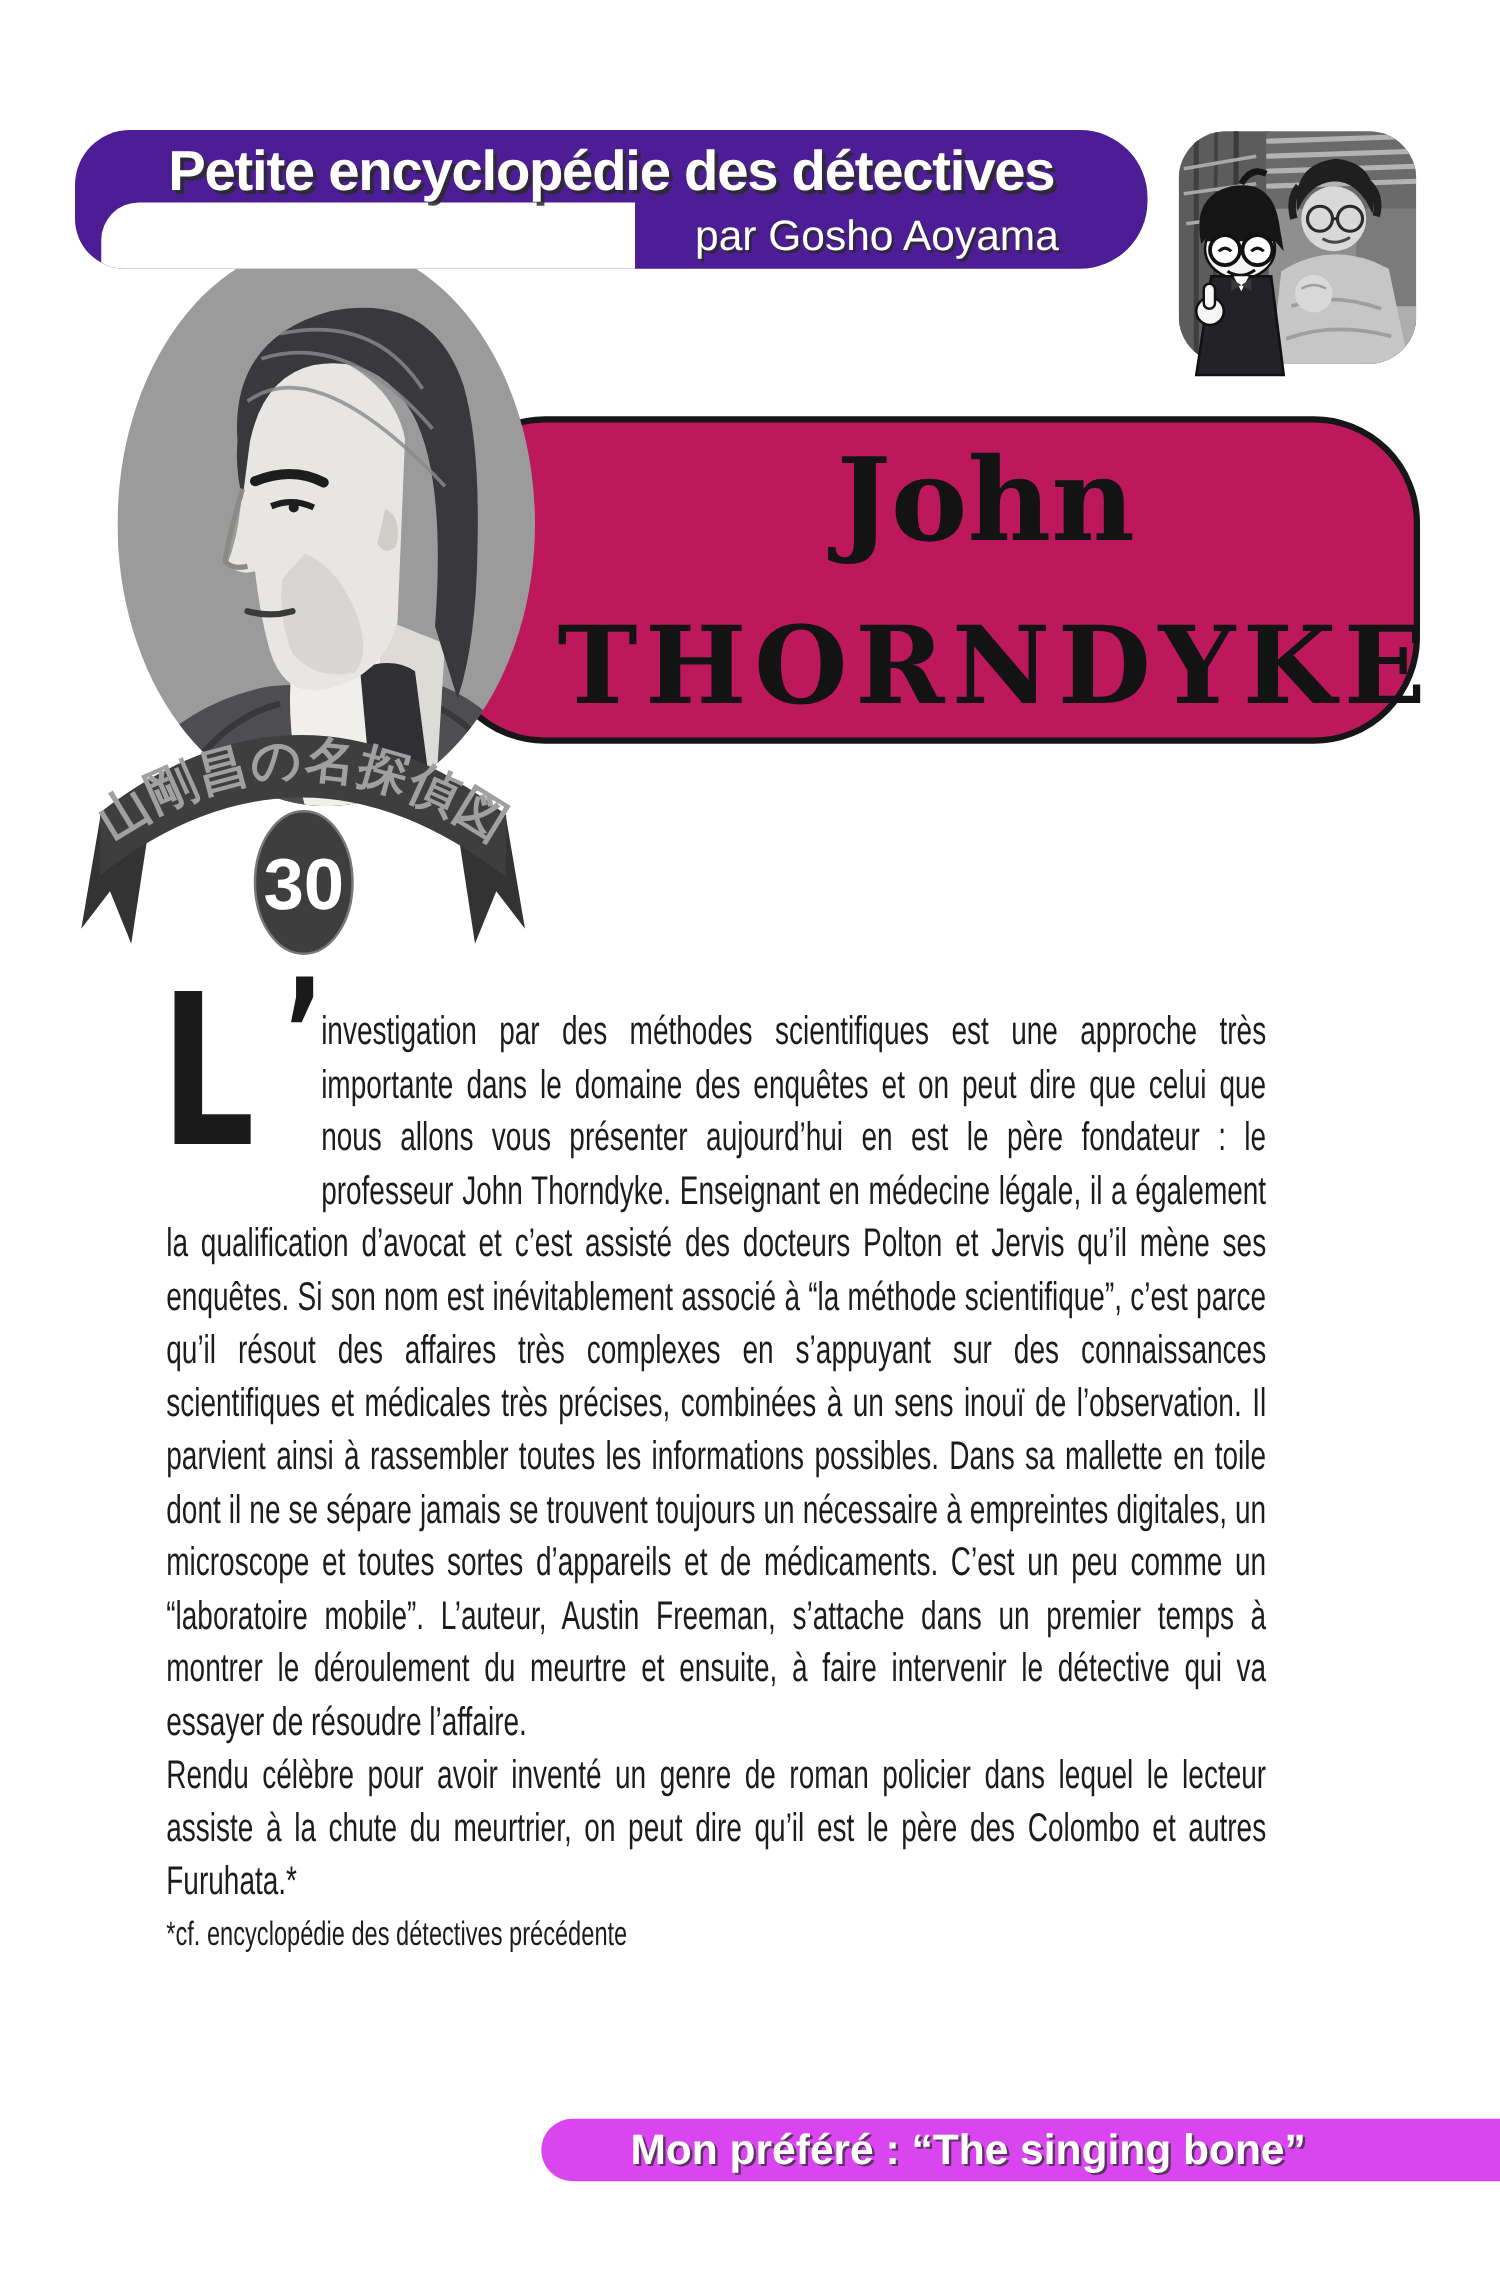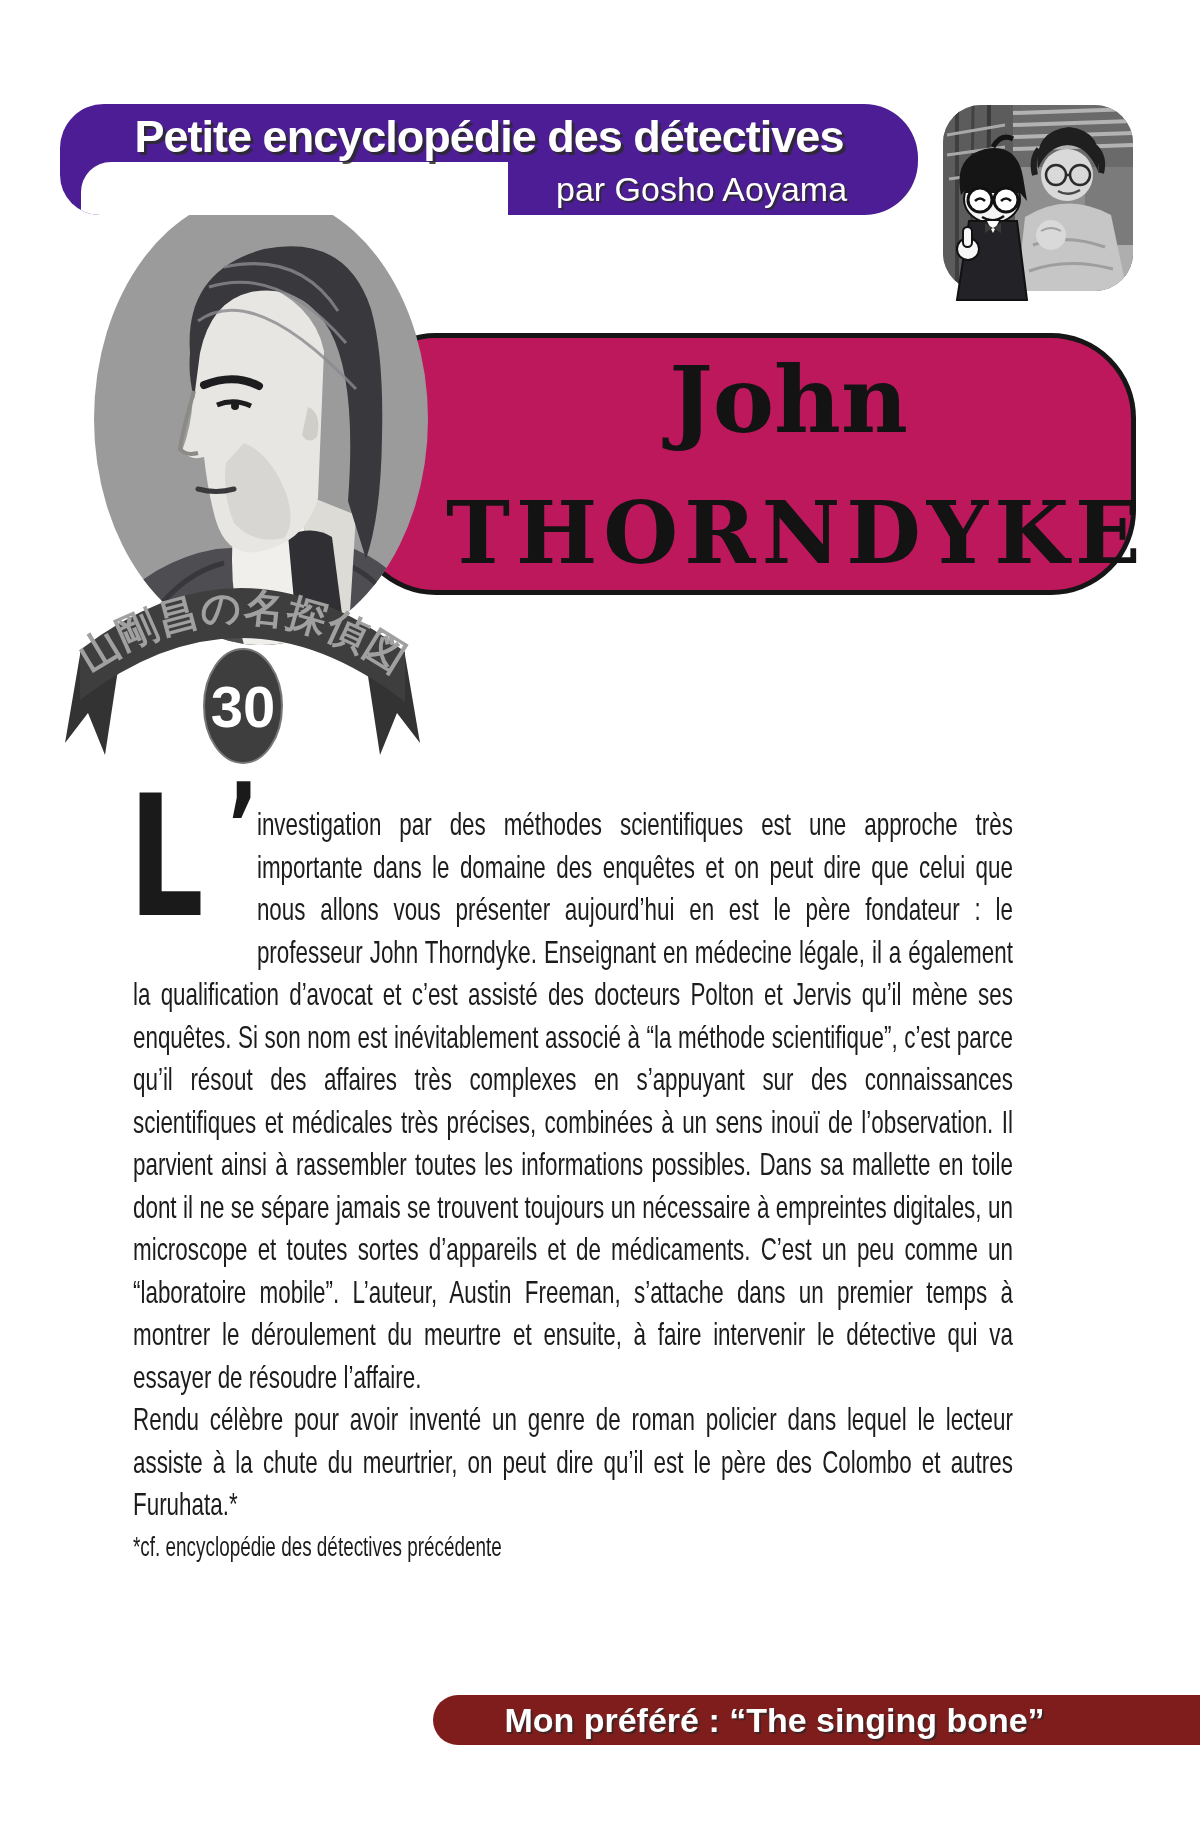--- a/index.html
+++ b/index.html
@@ -44,21 +44,21 @@
   .article p{margin:0;}
   .dropcap{float:left;width:177px;height:128px;position:relative;}
   .dc-l{position:absolute;left:-6px;top:-30px;font-family:"DejaVu Sans",sans-serif;
           font-weight:bold;font-size:168px;line-height:1;color:#1a1a1a;}
   .dc-apo{position:absolute;left:135px;top:-36px;font-family:"DejaVu Sans",sans-serif;
           font-weight:bold;font-size:118px;line-height:1;color:#1a1a1a;}
   .footnote{font-size:27px;text-align:left;line-height:42.5px;}
 
   
   .footer-bar{position:absolute;left:433px;top:1695px;width:767px;height:50px;box-sizing:border-box;
-          background:#7f1d1d;border-radius:26px 0 0 26px;color:#ffffff;text-align:center;
+          background:#d946ef;border-radius:26px 0 0 26px;color:#ffffff;text-align:center;
           padding-right:84px;font-weight:bold;font-size:34px;line-height:50px;
           text-shadow:2px 2px 0 rgba(40,40,40,.7);
           font-family:"Liberation Sans",sans-serif;z-index:4;}
 </style>
 </head>
 <body>
 
 <div class="page">
 
   <div class="banner">

